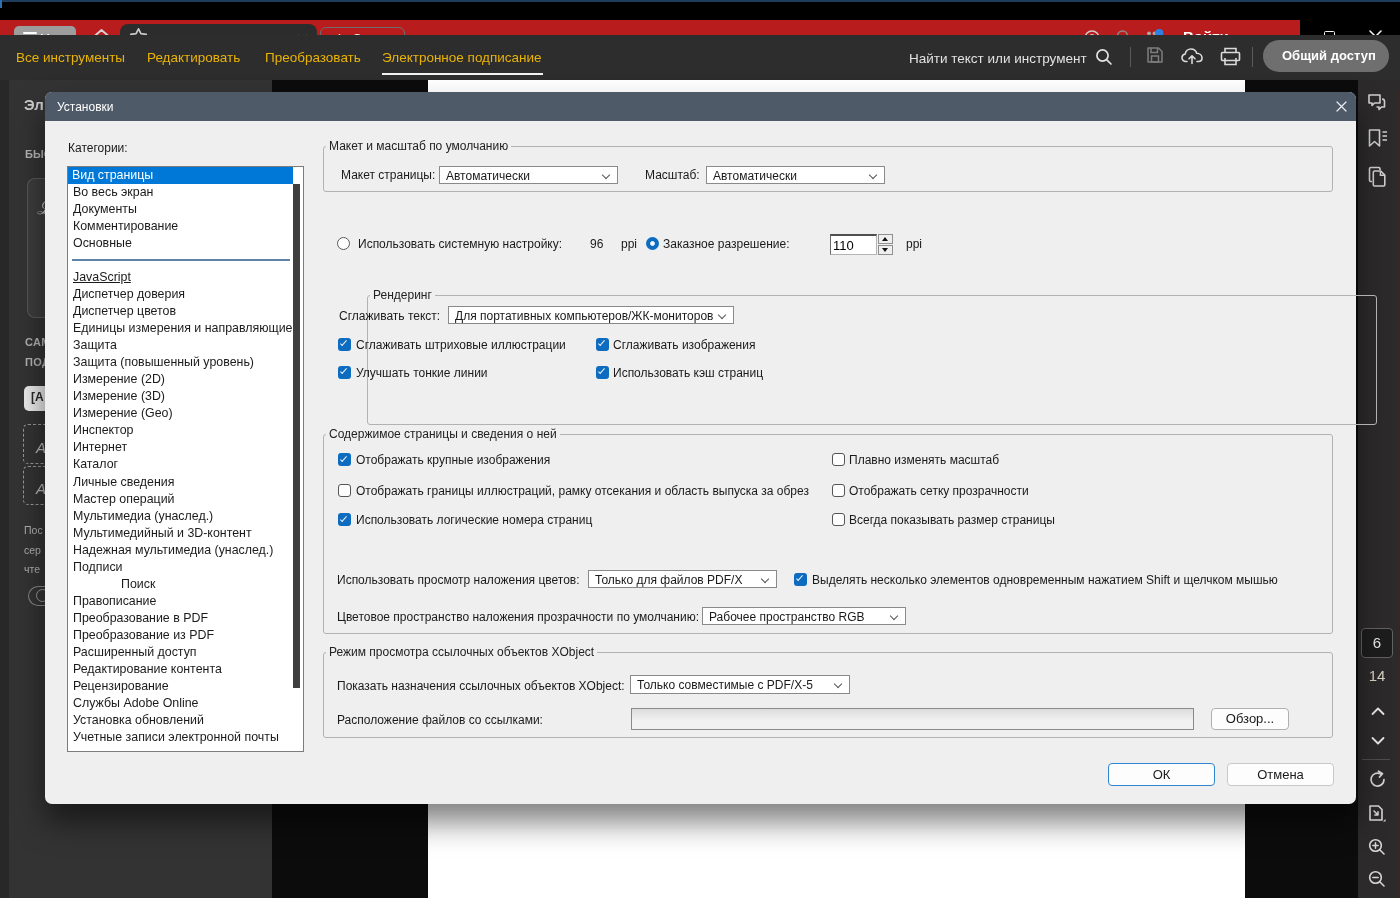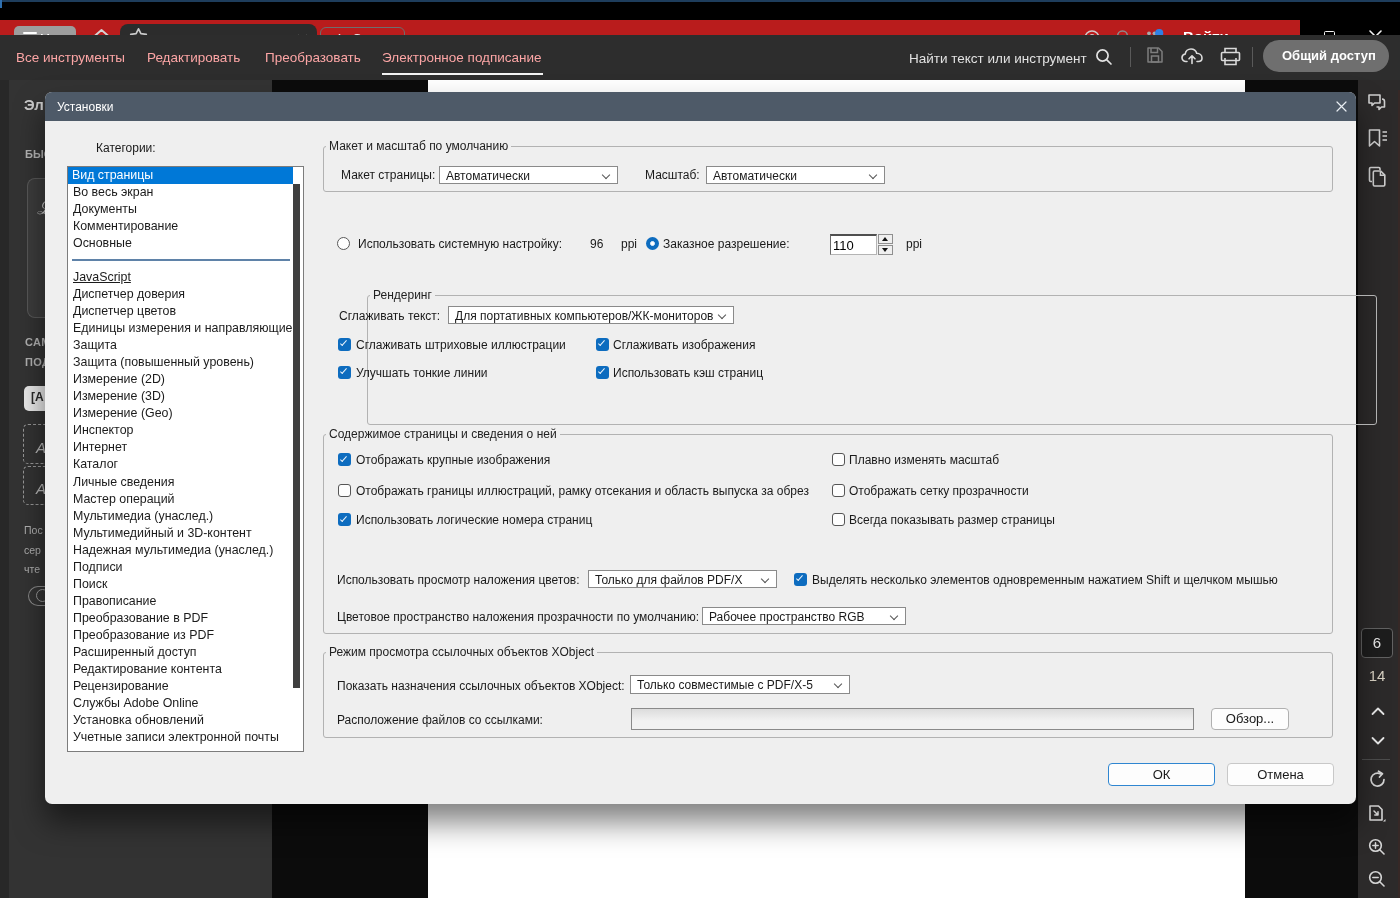--- a/index.html
+++ b/index.html
@@ -16,21 +16,21 @@
 #menubtn .bars i { display:block; height:2.2px; background:#fdfdfd; margin-bottom:2.6px; border-radius:1px; }
 #menubtn span { position:absolute; left:26px; top:5.5px; font-size:12px; color:#ffffff; }
 #tab { position:absolute; left:120px; top:4px; width:197px; height:31px; background:#2c2c2c; border-radius:8px 8px 0 0; }
 #tab .title { position:absolute; left:34px; top:8.5px; font-size:13px; color:#d6d6d6; }
 #newbtn { position:absolute; left:320px; top:7px; width:85px; height:23px; border:1.5px solid #6e6e6e; border-radius:6px; color:#e5e5e5; font-size:13.5px; }
 #newbtn span { position:absolute; left:31px; top:2.5px; }
 #signin { position:absolute; left:1183px; top:8px; font-size:15px; font-weight:bold; color:#fff; }
 
 
 #toolbar { position:absolute; left:0; top:35px; width:1400px; height:45px; background:#2d2d2d; }
-.tmenu { position:absolute; top:14.5px; font-size:13.5px; color:#fca5a5; }
+.tmenu { position:absolute; top:14.5px; font-size:13.5px; color:#eab308; }
 #underline { position:absolute; left:382px; top:73px; width:161px; height:2px; background:#f2f2f2; }
 #findtxt { position:absolute; left:909px; top:15.5px; font-size:13.5px; color:#e2e2e2; }
 .vsep { position:absolute; top:46px; width:1px; height:20px; background:#5a5a5a; }
 #sharebtn { position:absolute; left:1263px; top:5px; width:126px; height:32px; background:#6f6f6f; border-radius:16px; }
 #sharebtn span { position:absolute; left:19px; top:8px; font-size:13px; font-weight:bold; color:#fff; }
 
 
 #leftpanel { position:absolute; left:0; top:80px; width:272px; height:818px; background:#333333; }
 #leftrail { position:absolute; left:0; top:0; width:9px; height:818px; background:#282828; }
 #docarea { position:absolute; left:272px; top:80px; width:1086px; height:818px; background:#0c0c0c; }
@@ -249,21 +249,21 @@
   <div id="underline"></div>
 
   <div id="dlg">
     <div id="dlghdr">
         <span>Установки</span>
       <svg class="abs" style="left:1291px; top:9px;" width="11" height="11" viewBox="0 0 11 11">
         <path d="M1 1 L10 10 M10 1 L1 10" stroke="#e9eef3" stroke-width="1.2" stroke-linecap="round"></path>
       </svg>
     </div>
 
-    <div class="lbl" style="left:23px; top:49px;margin-left:28px;">Категории:</div>
+    <div class="lbl" style="left:23px; top:49px;">Категории:</div>
     <div id="list">
       <div class="sel">Вид страницы</div>
       <div class="it" style="top:17px; line-height:17px;">Во весь экран</div>
       <div class="it" style="top:34px; line-height:17px;">Документы</div>
       <div class="it" style="top:51px; line-height:17px;">Комментирование</div>
       <div class="it" style="top:68px; line-height:17px;">Основные</div>
       <div class="lsep"></div>
       <div class="it" style="top:101.8px; line-height:17px;text-decoration:underline;">JavaScript</div>
       <div class="it" style="top:118.9px; line-height:17px;">Диспетчер доверия</div>
       <div class="it" style="top:135.9px; line-height:17px;">Диспетчер цветов</div>
@@ -275,21 +275,21 @@
       <div class="it" style="top:238.3px; line-height:17px;">Измерение (Geo)</div>
       <div class="it" style="top:255.3px; line-height:17px;">Инспектор</div>
       <div class="it" style="top:272.4px; line-height:17px;">Интернет</div>
       <div class="it" style="top:289.4px; line-height:17px;">Каталог</div>
       <div class="it" style="top:306.5px; line-height:17px;">Личные сведения</div>
       <div class="it" style="top:323.6px; line-height:17px;">Мастер операций</div>
       <div class="it" style="top:340.6px; line-height:17px;">Мультимедиа (унаслед.)</div>
       <div class="it" style="top:357.7px; line-height:17px;">Мультимедийный и 3D-контент</div>
       <div class="it" style="top:374.7px; line-height:17px;">Надежная мультимедиа (унаслед.)</div>
       <div class="it" style="top:391.8px; line-height:17px;">Подписи</div>
-      <div class="it" style="top:408.8px; line-height:17px;">Поиск</div>
+      <div class="it" style="top:408.8px; line-height:17px;margin-left:48px;">Поиск</div>
       <div class="it" style="top:425.9px; line-height:17px;">Правописание</div>
       <div class="it" style="top:443px; line-height:17px;">Преобразование в PDF</div>
       <div class="it" style="top:460px; line-height:17px;">Преобразование из PDF</div>
       <div class="it" style="top:477.1px; line-height:17px;">Расширенный доступ</div>
       <div class="it" style="top:494.1px; line-height:17px;">Редактирование контента</div>
       <div class="it" style="top:511.2px; line-height:17px;">Рецензирование</div>
       <div class="it" style="top:528.2px; line-height:17px;">Службы Adobe Online</div>
       <div class="it" style="top:545.3px; line-height:17px;">Установка обновлений</div>
       <div class="it" style="top:562.4px; line-height:17px;">Учетные записи электронной почты</div>
       <div id="lscroll"></div>

